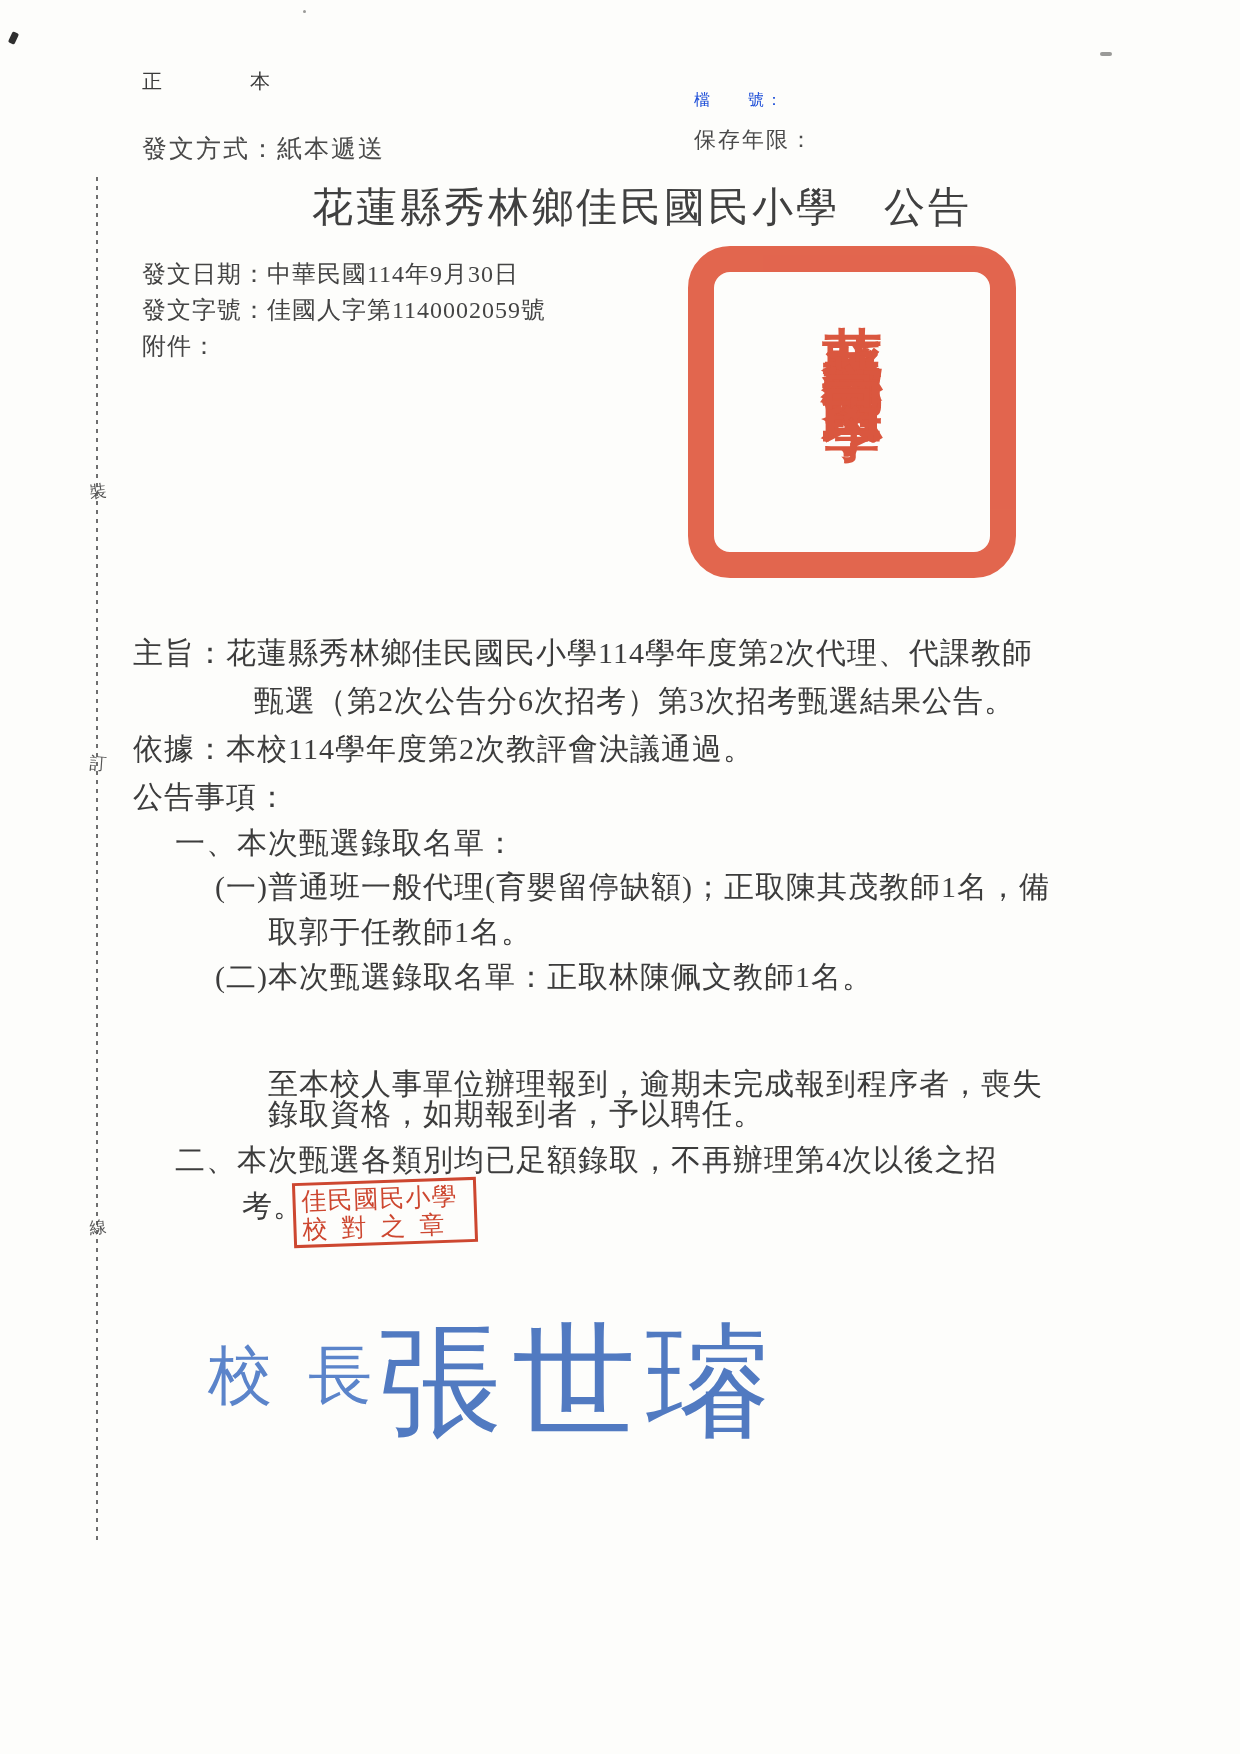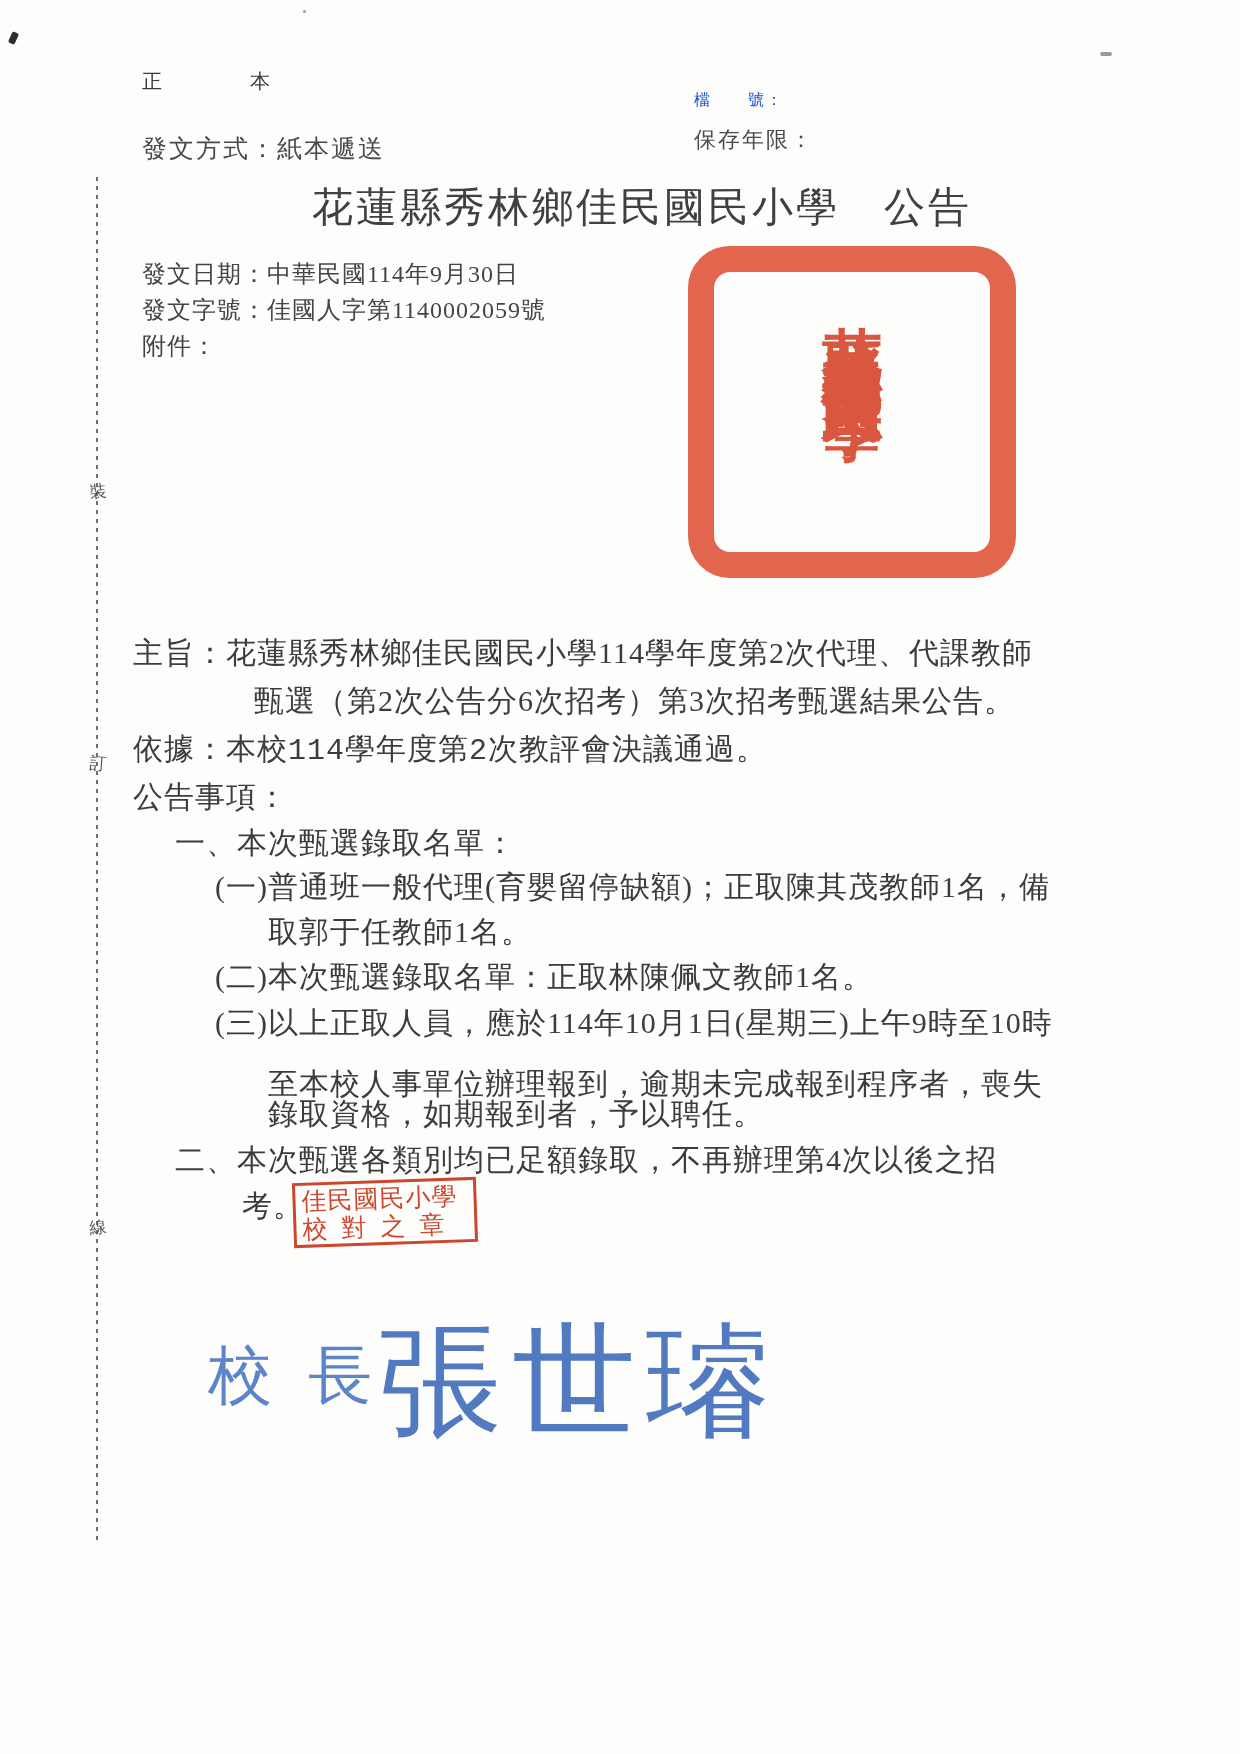--- a/index.html
+++ b/index.html
@@ -99,27 +99,26 @@
   <div class="abs meta issue-date">發文日期：中華民國114年9月30日</div>
   <div class="abs meta doc-no">發文字號：佳國人字第1140002059號</div>
   <div class="abs meta attachment">附件：</div>
 
   <div class="abs seal">
     <div class="seal-text">花蓮縣秀林鄉佳民國民小學</div>
   </div>
 
   <div class="abs bl" style="left:133px;top:633px;">主旨：花蓮縣秀林鄉佳民國民小學114學年度第2次代理、代課教師</div>
   <div class="abs bl" style="left:254px;top:681px;">甄選（第2次公告分6次招考）第3次招考甄選結果公告。</div>
-  <div class="abs bl" style="left:133px;top:729px;font-family:Liberation Mono, monospace;">依據：本校114學年度第2次教評會決議通過。</div>
+  <div class="abs bl" style="left:133px;top:729px;">依據：本校114學年度第2次教評會決議通過。</div>
   <div class="abs bl" style="left:133px;top:777px;">公告事項：</div>
   <div class="abs bl" style="left:175px;top:823px;">一、本次甄選錄取名單：</div>
   <div class="abs bl" style="left:215px;top:867px;">(一)普通班一般代理(育嬰留停缺額)；正取陳其茂教師1名，備</div>
   <div class="abs bl" style="left:268px;top:912px;">取郭于任教師1名。</div>
   <div class="abs bl" style="left:215px;top:957px;">(二)本次甄選錄取名單：正取林陳佩文教師1名。</div>
-  <div class="abs bl" style="left:215px;top:1003px;">(三)以上正取人員，應於114年10月1日(星期三)上午9時至10時</div>
   <div class="abs bl" style="left:268px;top:1048px;margin-top:16px;">至本校人事單位辦理報到，逾期未完成報到程序者，喪失</div>
   <div class="abs bl" style="left:268px;top:1094px;">錄取資格，如期報到者，予以聘任。</div>
   <div class="abs bl" style="left:175px;top:1140px;">二、本次甄選各類別均已足額錄取，不再辦理第4次以後之招</div>
   <div class="abs bl" style="left:242px;top:1186px;">考。</div>
 
   <div class="abs proof-stamp">
     <div class="ps1">佳民國民小學</div>
     <div class="ps2">校對之章</div>
   </div>
 

